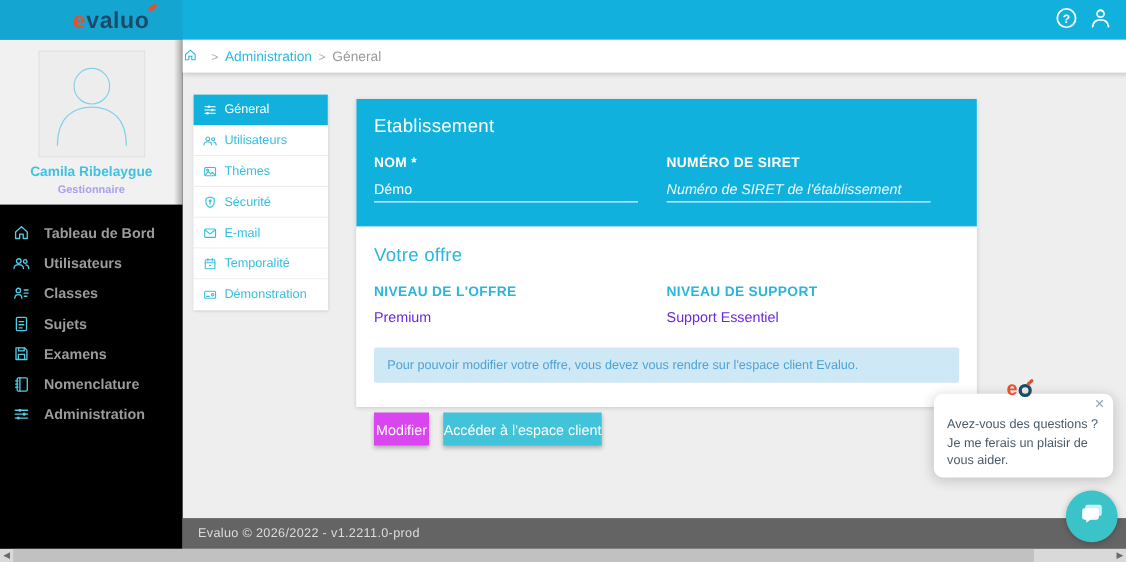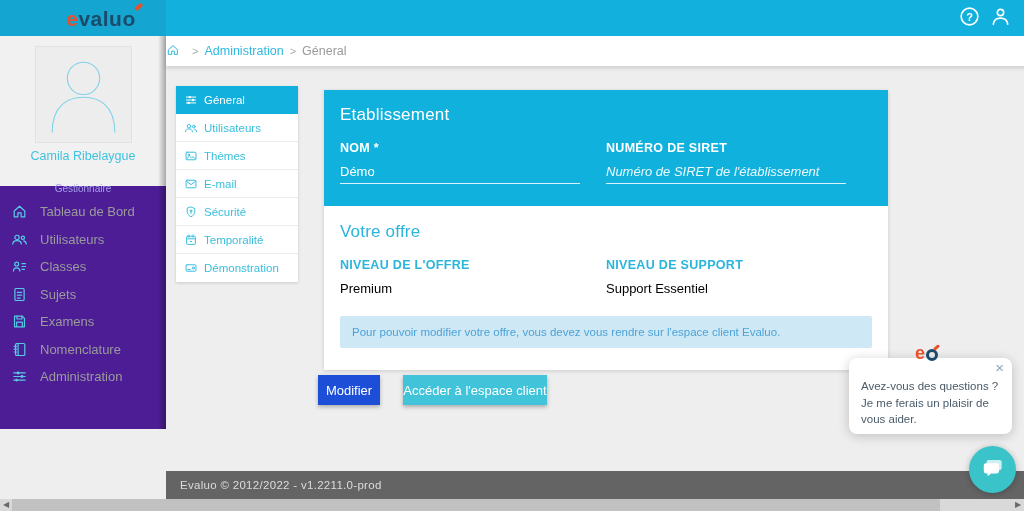--- a/index.html
+++ b/index.html
@@ -20,27 +20,27 @@
 
   
   .breadcrumb-bar { position:absolute; left:166px; top:36px; width:884px; height:30px; background:#fff; box-shadow:0 2px 4px rgba(0,0,0,.14); z-index:20; display:flex; align-items:center; font-size:12.5px; }
   .bc-home { color:#2fb9e0; display:flex; align-items:center; margin-right:6px; cursor:pointer; }
   .bc-home svg { width:14px; height:14px; }
   .bc-sep { color:#a9a9a9; margin:0 6px; font-size:11px; }
   .bc-link { color:#2fb9e0; cursor:pointer; }
   .bc-current { color:#9a9a9a; }
 
   
-  .sidebar { position:absolute; left:0; top:36px; width:166px; height:393px; background:#4c1d95; z-index:10; }
+  .sidebar { position:absolute; left:0; top:36px; width:166px; height:463px; background:#000000; z-index:10;font-weight:bold; }
   .sidebar::after { content:""; position:absolute; right:0; top:0; bottom:0; width:8px; background:linear-gradient(to right, rgba(0,0,0,0), rgba(0,0,0,.30)); pointer-events:none; }
   .user-section { height:150px; background:#f1f1f2; text-align:center; padding-top:10px; }
   .avatar { width:97px; height:97px; margin:0 auto; background:#ededee; border:1px solid #e2e2e3; }
   .avatar svg { width:100%; height:100%; }
   .user-name { margin-top:6px; font-size:12.5px; color:#3fc3e0; }
-  .user-role { margin-top:20px; font-size:10px; color:#a89ff0; }
+  .user-role { margin-top:4px; font-size:10px; color:#a89ff0; }
   .side-menu { padding-top:12px; }
   .side-item { height:27.5px; display:flex; align-items:center; padding-left:11px; cursor:pointer; }
   .side-item .s-icon { width:17px; height:17px; color:#55cbe4; flex:0 0 17px; display:flex; }
   .side-item .s-icon svg { width:17px; height:17px; }
   .side-item .s-label { margin-left:12px; font-size:13px; color:#9b9b9b; }
 
   
   .submenu { position:absolute; left:176px; top:86px; width:122px; background:#fff; box-shadow:0 1px 3px rgba(0,0,0,.15); z-index:5; }
   .sub-item { height:28px; display:flex; align-items:center; padding-left:8px; border-bottom:1px solid #ececec; cursor:pointer; color:#38bede; background:#fff; }
   .sub-item:last-child { border-bottom:none; }
@@ -53,26 +53,26 @@
   .main-card { position:absolute; left:324px; top:90px; width:564px; box-shadow:0 1px 4px rgba(0,0,0,.15); z-index:5; }
   .card-cyan { background:#10b1dd; color:#fff; padding:15px 16px 22px; }
   .panel-title { font-size:17px; font-weight:400; letter-spacing:.2px; }
   .field-row { display:flex; margin-top:16px; }
   .field-col { width:50%; padding-right:26px; }
   .field-label { font-size:12.5px; font-weight:bold; letter-spacing:.3px; }
   .field-value { margin-top:9px; font-size:13px; padding-bottom:4px; border-bottom:1px solid rgba(255,255,255,.85); cursor:text; }
   .field-value.placeholder { font-style:italic; color:rgba(255,255,255,.92); }
   .card-white { background:#fff; padding:16px 16px 22px; color:#2ab5dc; }
   .card-white .field-label { color:#2ab5dc; }
-  .card-white .field-value { border-bottom:none; color:#000000; cursor:default; }
+  .card-white .field-value { border-bottom:none; color:#6d28d9; cursor:default; }
   .notice { margin-top:16px; background:#cfe8f5; border-radius:2px; padding:10px 12px; font-size:11.5px; color:#4da3d8; }
 
   
   .btn { position:absolute; top:375px; height:30px; border:none; color:#fff; font-size:13px; font-family:"Liberation Sans",sans-serif; cursor:pointer; box-shadow:0 2px 4px rgba(0,0,0,.28); }
-  .btn-modify { left:318px; width:62px; background:#1d4ed8; }
+  .btn-modify { left:340px; width:50px; background:#d946ef; }
   .btn-client { left:403px; width:144px; background:#41c3da; }
 
   
   .chat-tooltip { position:absolute; left:849px; top:358px; width:163px; height:76px; background:#fff; border-radius:8px; box-shadow:0 2px 12px rgba(0,0,0,.20); z-index:25; padding:20px 10px 8px 12px; }
   .tooltip-msg { font-size:11.5px; color:#4a5b68; line-height:1.45; }
   .tooltip-close { position:absolute; right:8px; top:2px; font-size:15px; color:#8fa6b5; cursor:pointer; line-height:1; }
   .mini-logo { position:absolute; left:66px; top:-19px; height:22px; display:flex; align-items:flex-end; }
   .mini-logo .m-e { color:#e8502a; font-size:18px; font-weight:bold; line-height:.9; }
   .mini-logo .m-o { position:relative; display:inline-block; width:12px; height:12px; border:3.2px solid #1b4a6b; border-radius:50%; margin-left:1px; margin-bottom:0px; }
   .mini-logo .m-accent { position:absolute; right:-5px; top:-6px; width:7px; height:3px; background:#e8502a; border-radius:2px; transform:rotate(-40deg); }
@@ -239,35 +239,35 @@
             <rect fill="none" stroke="currentColor" stroke-width="1.7" stroke-linecap="round" stroke-linejoin="round" x="3.5" y="5.5" width="17" height="13" rx="1.5"></rect>
             <circle fill="none" stroke="currentColor" stroke-width="1.7" stroke-linecap="round" stroke-linejoin="round" cx="8.2" cy="10" r="1.4"></circle>
             <path fill="none" stroke="currentColor" stroke-width="1.7" stroke-linecap="round" stroke-linejoin="round" d="M5 16.5l4.5-4.5 3.5 3.5 2.5-2.5 4 4"></path>
           </svg>
         </span>
         <span class="s-label">Thèmes</span>
       </div>
       <div class="sub-item">
         <span class="s-icon">
           <svg viewBox="0 0 24 24">
-            <rect fill="none" stroke="currentColor" stroke-width="1.7" stroke-linecap="round" stroke-linejoin="round" x="3.5" y="5.5" width="17" height="13" rx="1.5"></rect>
-            <path fill="none" stroke="currentColor" stroke-width="1.7" stroke-linecap="round" stroke-linejoin="round" d="M4.5 7.5 12 13l7.5-5.5"></path>
-          </svg>
-        </span>
-        <span class="s-label">E-mail</span>
-      </div>
-      <div class="sub-item">
-        <span class="s-icon">
-          <svg viewBox="0 0 24 24">
             <path fill="none" stroke="currentColor" stroke-width="1.7" stroke-linecap="round" stroke-linejoin="round" d="M12 3.5 18.5 6v5.3c0 4.2-2.8 7-6.5 8.7-3.7-1.7-6.5-4.5-6.5-8.7V6z"></path>
             <circle fill="none" stroke="currentColor" stroke-width="1.7" stroke-linecap="round" stroke-linejoin="round" cx="12" cy="9.8" r="1.4"></circle>
             <path fill="none" stroke="currentColor" stroke-width="1.7" stroke-linecap="round" stroke-linejoin="round" d="M12 11.4v3"></path>
           </svg>
         </span>
         <span class="s-label">Sécurité</span>
+      </div>
+      <div class="sub-item">
+        <span class="s-icon">
+          <svg viewBox="0 0 24 24">
+            <rect fill="none" stroke="currentColor" stroke-width="1.7" stroke-linecap="round" stroke-linejoin="round" x="3.5" y="5.5" width="17" height="13" rx="1.5"></rect>
+            <path fill="none" stroke="currentColor" stroke-width="1.7" stroke-linecap="round" stroke-linejoin="round" d="M4.5 7.5 12 13l7.5-5.5"></path>
+          </svg>
+        </span>
+        <span class="s-label">E-mail</span>
       </div>
       <div class="sub-item">
         <span class="s-icon">
           <svg viewBox="0 0 24 24">
             <rect fill="none" stroke="currentColor" stroke-width="1.7" stroke-linecap="round" stroke-linejoin="round" x="4.5" y="5.5" width="15" height="14" rx="1.5"></rect>
             <path fill="none" stroke="currentColor" stroke-width="1.7" stroke-linecap="round" stroke-linejoin="round" d="M4.5 10h15M8.5 3.5v4M15.5 3.5v4"></path>
             <path fill="none" stroke="currentColor" stroke-width="1.7" stroke-linecap="round" stroke-linejoin="round" d="M11 14.5h2"></path>
           </svg>
         </span>
         <span class="s-label">Temporalité</span>
@@ -329,21 +329,21 @@
   </div>
 
   <div class="chat-btn">
     <span class="s-icon"><svg viewBox="0 0 24 24">
           <path d="M8 4.5h10a2 2 0 0 1 2 2v5.5a2 2 0 0 1-2 2h-1v2.3l-2.8-2.3H8a2 2 0 0 1-2-2V6.5a2 2 0 0 1 2-2z" fill="#fff" opacity=".75"></path>
           <path d="M5.5 7.5h10a2 2 0 0 1 2 2V15a2 2 0 0 1-2 2h-5.2L7 19.6V17H5.5a2 2 0 0 1-2-2V9.5a2 2 0 0 1 2-2z" fill="#fff"></path>
         </svg></span>
   </div>
 
   <div class="footer">
-    <span class="footer-text">Evaluo © 2012/2022 - v1.2211.0-prod</span>
+    <span class="footer-text">Evaluo © 2026/2022 - v1.2211.0-prod</span>
   </div>
 
   <div class="hscrollbar">
     <div class="harrow left">◀</div>
     <div class="hthumb"></div>
     <div class="harrow right">▶</div>
   </div>
 
 </div>
 

